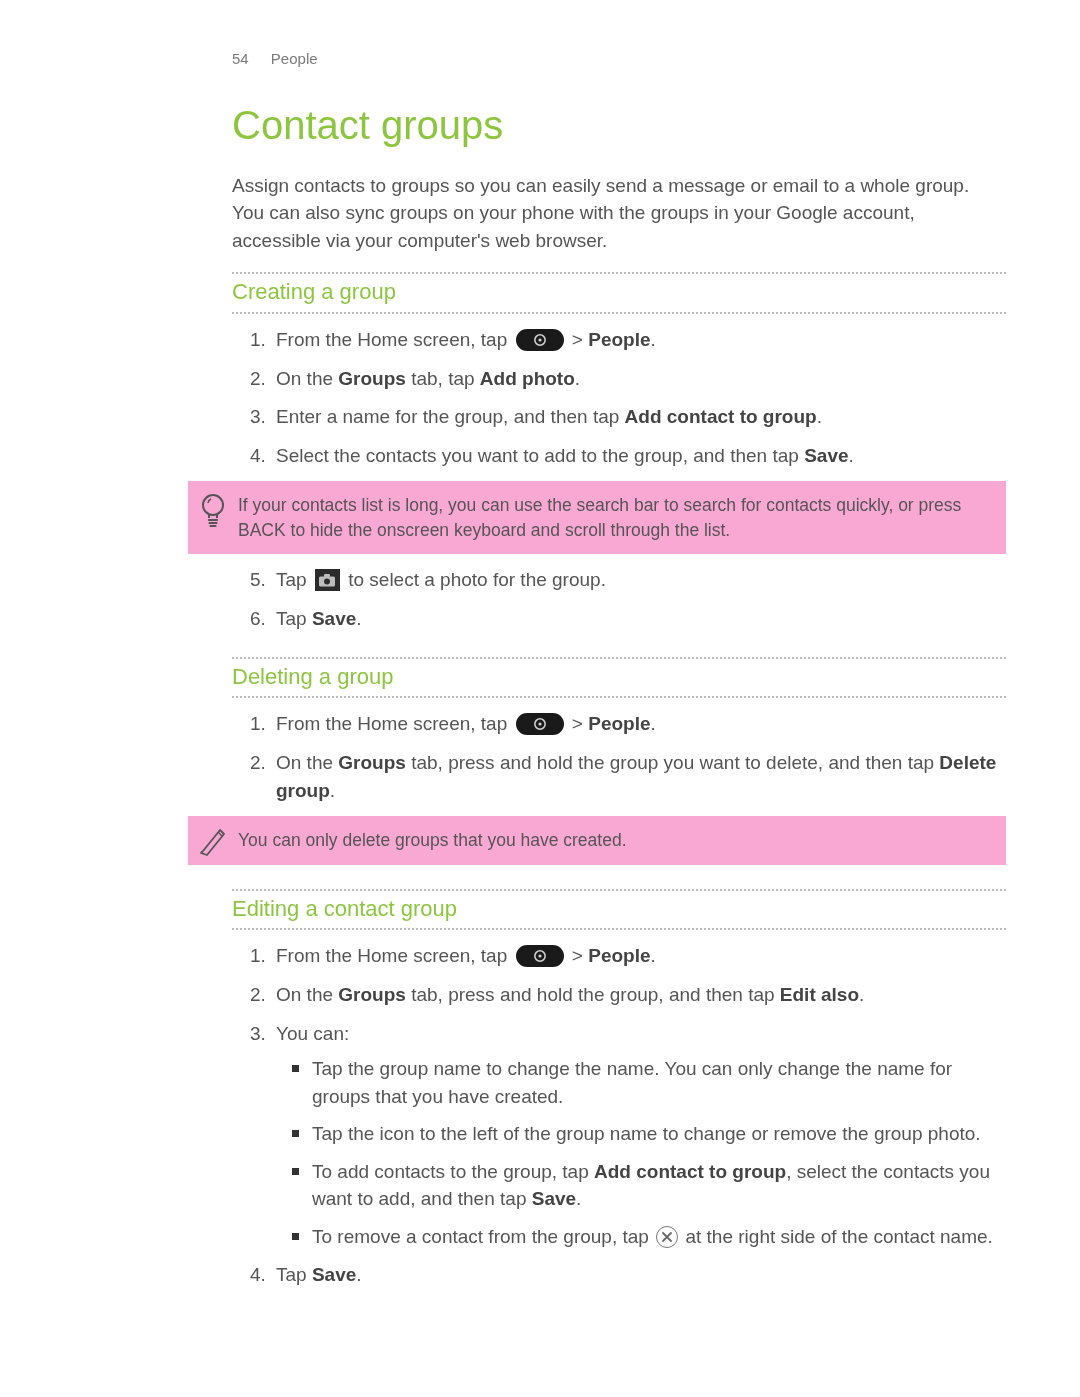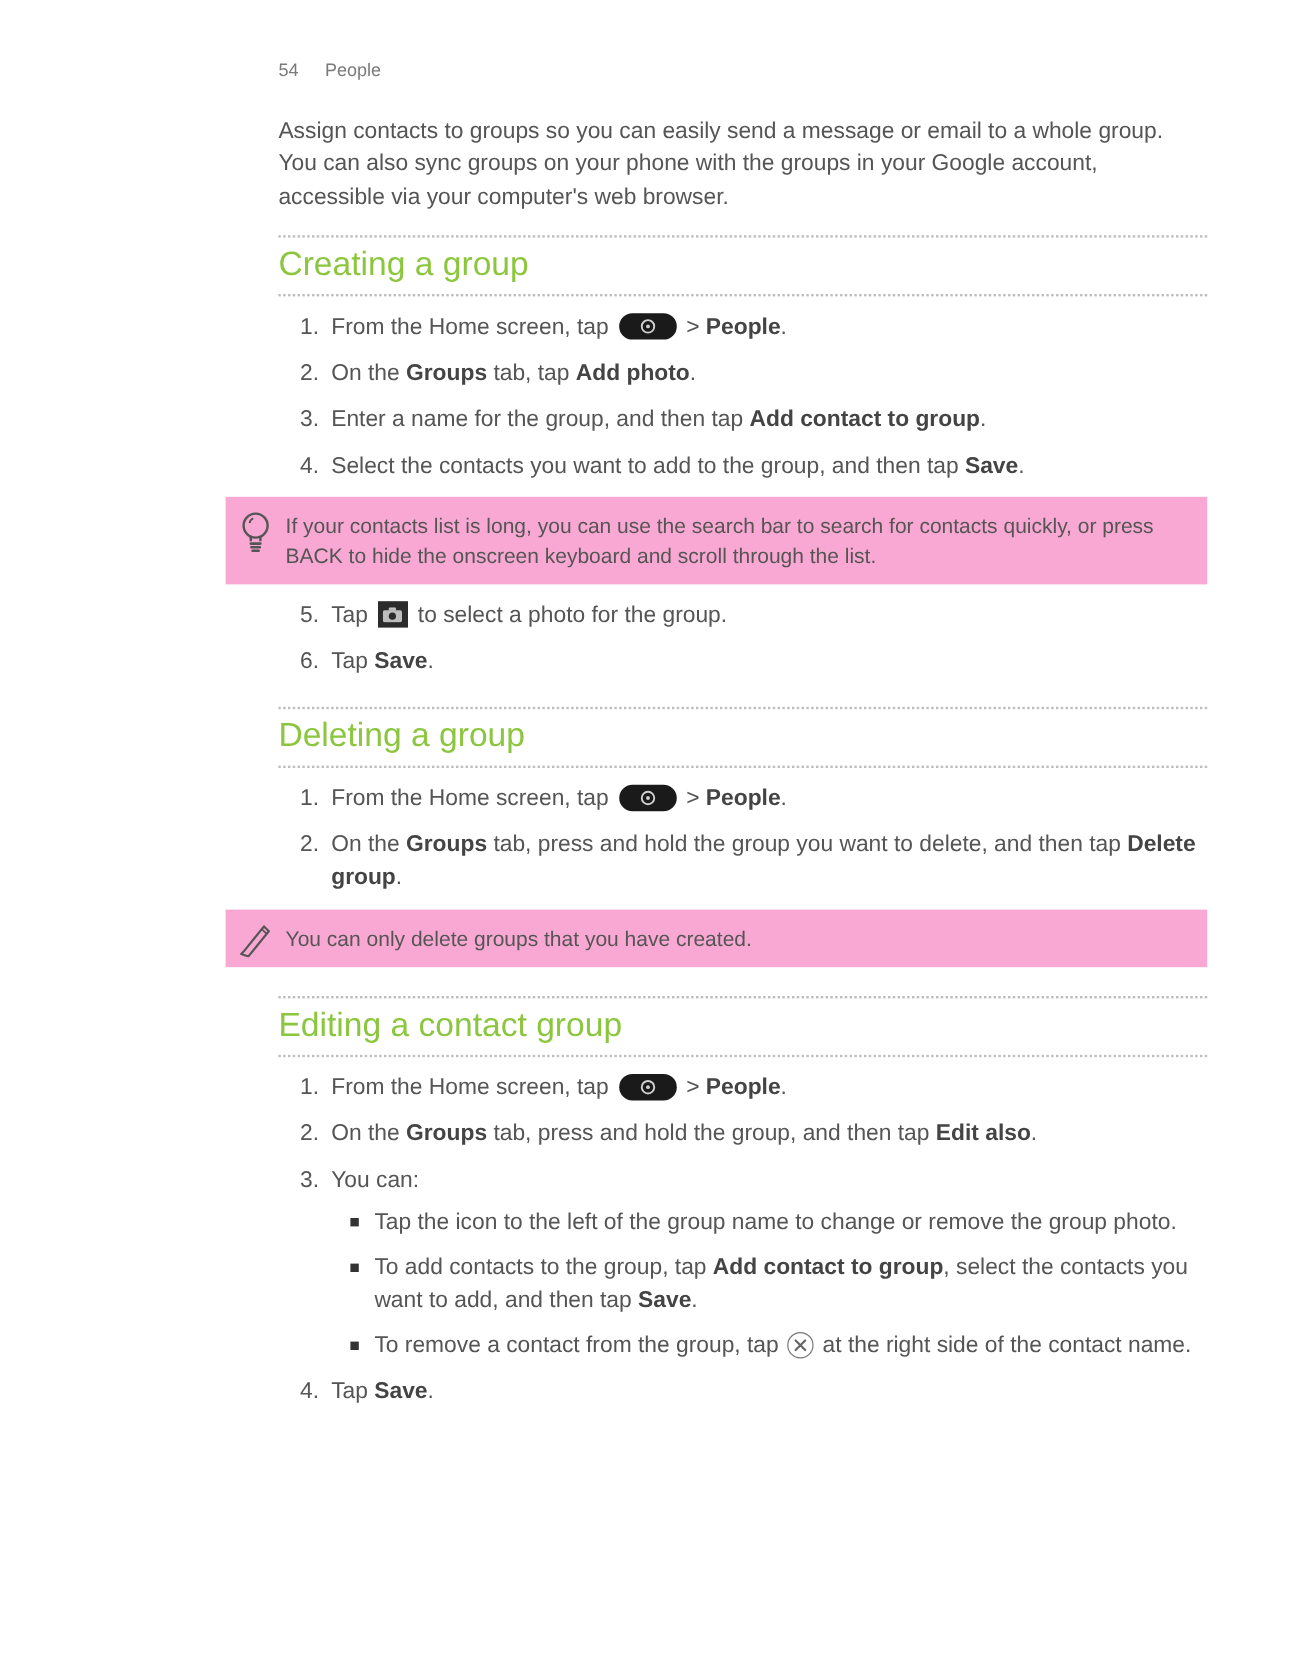--- a/index.html
+++ b/index.html
@@ -30,21 +30,21 @@
   }
   .intro {
     color: #555;
     margin-bottom: 18px;
   }
   .dotted-above {
     border-top: 2px dotted #bdbdbd;
     padding-top: 2px;
   }
   h2.subhead {
-    font-size: 28px;
+    font-size: 22px;
     font-weight: 400;
     color: #8cc63f;
     border-bottom: 2px dotted #bdbdbd;
     padding-bottom: 4px;
     margin-bottom: 12px;
   }
   ol.steps {
     list-style: none;
     padding-left: 44px;
     counter-reset: step;
@@ -142,20 +142,21 @@
 </style>
 </head>
 <body>
 
 <div class="page">
   <div class="header">
     <span class="pg">54</span>
     <span class="sec">People</span>
   </div>
 
+  <h1 class="title">Contact groups</h1>
 
   <p class="intro">Assign contacts to groups so you can easily send a message or email to a whole group. You can also sync groups on your phone with the groups in your Google account, accessible via your computer's web browser.</p>
 
   <div class="section-block">
     <h2 class="subhead dotted-above">Creating a group</h2>
     <ol class="steps">
       <li>
         <span class="num">1.</span>
         <span>From the Home screen, tap </span><span class="pill-btn">
             <svg width="16" height="16" viewBox="0 0 16 16">
@@ -250,20 +251,21 @@
           </span><span> &gt; </span><span class="b">People</span><span>.</span>
       </li>
       <li>
         <span class="num">2.</span>
         <span>On the </span><span class="b">Groups</span><span> tab, press and hold the group, and then tap </span><span class="b">Edit also</span><span>.</span>
       </li>
       <li>
         <span class="num">3.</span>
         <span>You can:</span>
         <ul class="bullets">
+          <li>Tap the group name to change the name. You can only change the name for groups that you have created.</li>
           <li>Tap the icon to the left of the group name to change or remove the group photo.</li>
           <li>
             <span>To add contacts to the group, tap </span><span class="b">Add contact to group</span><span>, select the contacts you want to add, and then tap </span><span class="b">Save</span><span>.</span>
           </li>
           <li>
             <span>To remove a contact from the group, tap </span><span class="x-icon">
                 <svg width="12" height="12" viewBox="0 0 12 12">
                   <path d="M2 2 L10 10 M10 2 L2 10" stroke="#666" stroke-width="1.8" stroke-linecap="round"></path>
                 </svg>
               </span><span> at the right side of the contact name.</span>

